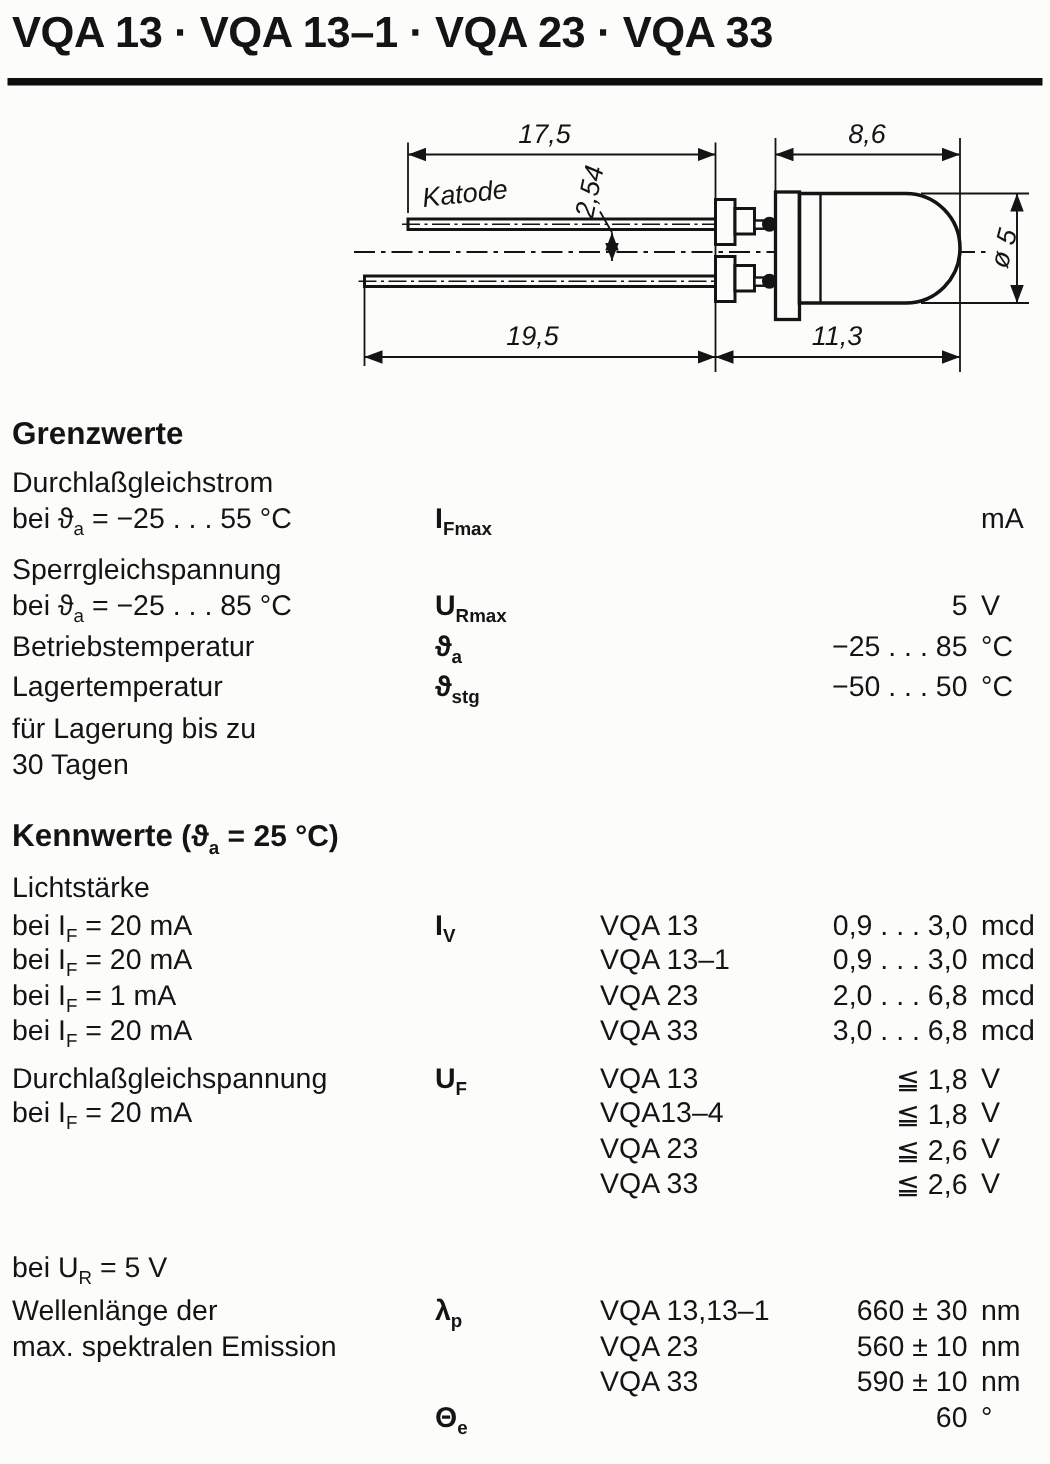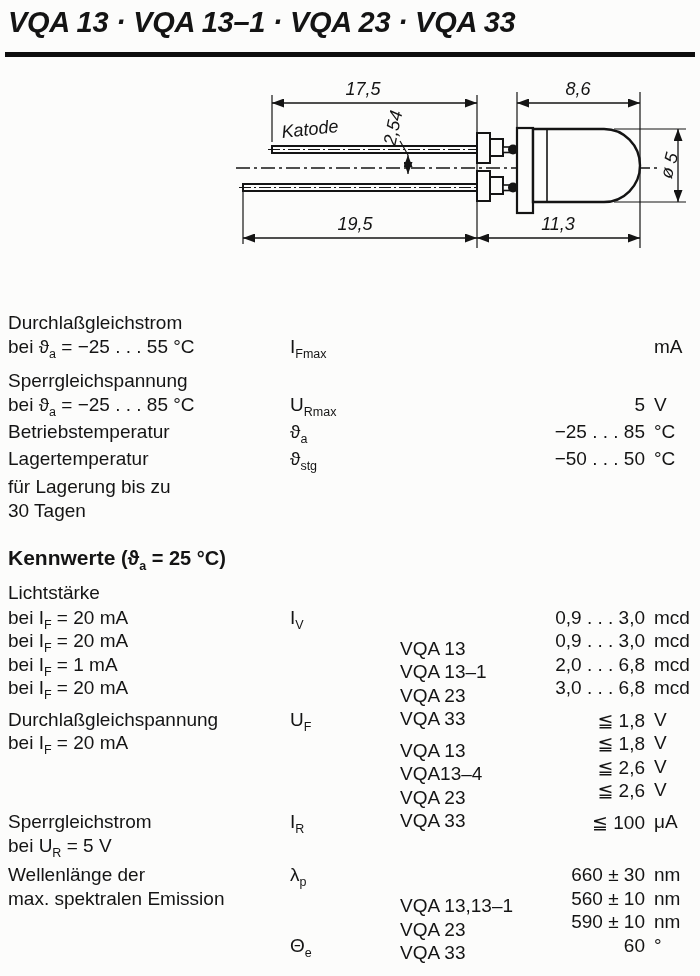--- a/index.html
+++ b/index.html
@@ -9,37 +9,36 @@
     font-family:"Liberation Sans","DejaVu Sans",sans-serif;
     color:#141414;
     overflow:hidden;
   }
   #page{position:relative;width:700px;height:976px;}
 
   .title{
     position:absolute;left:8px;top:6px;
     font-size:29px;font-weight:bold;letter-spacing:-0.3px;
     white-space:nowrap;
-    font-style:italic;
   }
   .rule{
     position:absolute;left:5px;top:52px;width:690px;height:5px;
     background:#0e0e0e;
   }
 
   .h1{
     position:absolute;left:8px;
     font-size:21px;font-weight:bold;white-space:nowrap;
   }
   .h1 .norm{font-weight:bold;font-size:20px;}
 
   .row{position:absolute;left:0;width:700px;height:24px;font-size:19px;white-space:nowrap;}
   .lbl{position:absolute;left:8px;}
-  .sym{position:absolute;left:290px;}
-  .typ{position:absolute;left:400px;margin-top:31px;}
+  .sym{position:absolute;left:290px;font-weight:bold;}
+  .typ{position:absolute;left:400px;}
   .val{position:absolute;left:420px;width:225px;text-align:right;}
   .unit{position:absolute;left:654px;text-align:right;}
 
   sub{font-size:12.5px;line-height:0;letter-spacing:0;}
 
   #drawing{position:absolute;left:228px;top:78px;}
   #drawing text{
     font-family:"Liberation Sans","DejaVu Sans",sans-serif;
     font-style:italic;font-size:18px;fill:#141414;
   }
@@ -101,20 +100,21 @@
     <line x1="450" y1="51" x2="450" y2="124" stroke="#141414" stroke-width="1.3" marker-start="url(#arr)" marker-end="url(#arr)"></line>
     <text x="443" y="92" text-anchor="middle" transform="rotate(-75 443 88)">ø 5</text>
 
     <line x1="15" y1="113" x2="15" y2="166" stroke="#141414" stroke-width="1.2"></line>
     <line x1="15" y1="160" x2="249" y2="160" stroke="#141414" stroke-width="1.3" marker-start="url(#arr)" marker-end="url(#arr)"></line>
     <text x="127" y="152" text-anchor="middle">19,5</text>
     <line x1="249" y1="160" x2="412" y2="160" stroke="#141414" stroke-width="1.3" marker-start="url(#arr)" marker-end="url(#arr)"></line>
     <text x="330" y="152" text-anchor="middle">11,3</text>
   </svg>
 
+  <div class="h1" style="top:278px">Grenzwerte</div>
 
   <div class="row" style="top:312px">
     <span class="lbl">Durchlaßgleichstrom</span>
   </div>
   <div class="row" style="top:336px">
     <span class="lbl"><span>bei ϑ</span><sub>a</sub><span> = −25 . . . 55 °C</span></span>
     <span class="sym"><span>I</span><sub>Fmax</sub></span>
     <span class="unit">mA</span>
   </div>
   <div class="row" style="top:370px">
@@ -192,26 +192,20 @@
   </div>
   <div class="row" style="top:756px">
     <span class="typ">VQA 23</span>
     <span class="val">≦ 2,6</span>
     <span class="unit">V</span>
   </div>
   <div class="row" style="top:779px">
     <span class="typ">VQA 33</span>
     <span class="val">≦ 2,6</span>
     <span class="unit">V</span>
-  </div>
-  <div class="row" style="top:811px">
-    <span class="lbl">Sperrgleichstrom</span>
-    <span class="sym"><span>I</span><sub>R</sub></span>
-    <span class="val">≦ 100</span>
-    <span class="unit">μA</span>
   </div>
   <div class="row" style="top:835px">
     <span class="lbl"><span>bei U</span><sub>R</sub><span> = 5 V</span></span>
   </div>
   <div class="row" style="top:864px">
     <span class="lbl">Wellenlänge der</span>
     <span class="sym"><span>λ</span><sub>p</sub></span>
     <span class="typ">VQA 13,13–1</span>
     <span class="val">660 ± 30</span>
     <span class="unit">nm</span>

